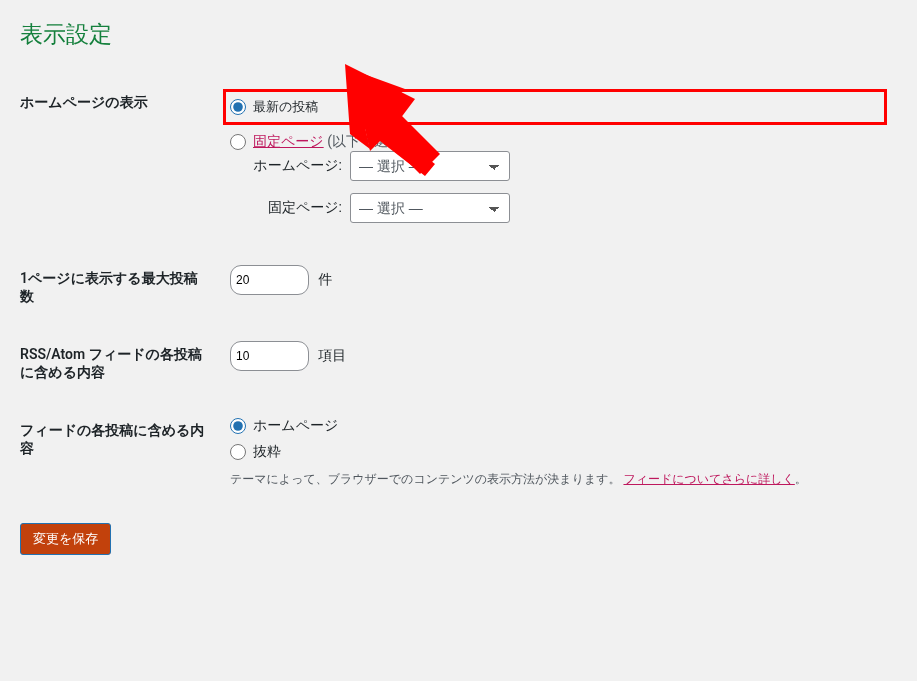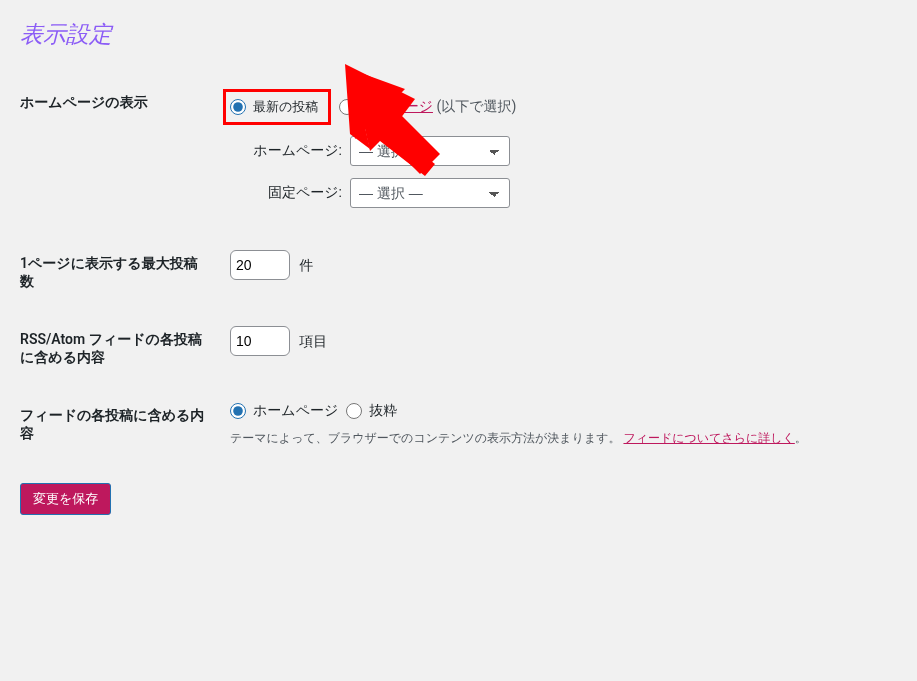--- a/index.html
+++ b/index.html
@@ -12,43 +12,42 @@
       background: #f1f1f1;
       color: #1d2327;
       font-size: 13px;
       padding: 10px 20px 20px 20px;
     }
     h1 {
       font-size: 23px;
       font-weight: 400;
       margin-bottom: 20px;
       padding: 9px 0 4px 0;
-      color: #8b5cf6;
-      font-style: italic;
+      color: #15803d;
     }
     .form-table {
       width: 100%;
       border-collapse: collapse;
     }
     .form-table th {
       text-align: left;
       vertical-align: top;
       padding: 20px 10px 20px 0;
       width: 200px;
       font-weight: 600;
       font-size: 14px;
       color: #1d2327;
     }
     .form-table td {
       padding: 15px 10px;
       vertical-align: top;
     }
     .radio-group {
       display: flex;
-      flex-direction: row;
+      flex-direction: column;
       gap: 8px;
     }
     .radio-row {
       display: flex;
       align-items: center;
       gap: 7px;
     }
     .radio-row label {
       font-size: 14px;
       cursor: pointer;
@@ -74,21 +73,21 @@
     }
     .link {
       color: #be185d;
       text-decoration: underline;
       cursor: pointer;
     }
     .aux-text {
       color: #50575e;
     }
     .sub-selects {
-      margin-top: 11px;
+      margin-top: 0;
       margin-left: 22px;
     }
     .select-row {
       display: flex;
       align-items: center;
       gap: 8px;
       margin-bottom: 12px;
     }
     .select-label {
       width: 90px;
@@ -106,40 +105,40 @@
       color: #50575e;
       appearance: none;
       background-image: linear-gradient(45deg, transparent 50%, #555 50%), linear-gradient(135deg, #555 50%, transparent 50%);
       background-position: calc(100% - 15px) 13px, calc(100% - 10px) 13px;
       background-size: 5px 5px, 5px 5px;
       background-repeat: no-repeat;
     }
     input[type="number"] {
       padding: 3px 5px;
       border: 1px solid #8c8f94;
-      border-radius: 6px;
-      width: 60px;
+      border-radius: 11px;
+      width: 79px;
       height: 30px;
-      font-size: 14px;
+      font-size: 12px;
       background: #fff;
     }
     .unit-label {
       margin-left: 6px;
       font-size: 14px;
     }
     .desc {
       margin-top: 10px;
       color: #50575e;
       font-size: 12px;
     }
     .trailing-dot {
       color: #50575e;
     }
     .button-primary {
-      background: #be185d;
+      background: #c2410c;
       color: #fff;
       border: 1px solid #2271b1;
       border-radius: 3px;
       padding: 6px 12px;
       font-size: 13px;
       cursor: pointer;
       margin-top: 20px;
     }
     .arrow-overlay {
       position: absolute;

